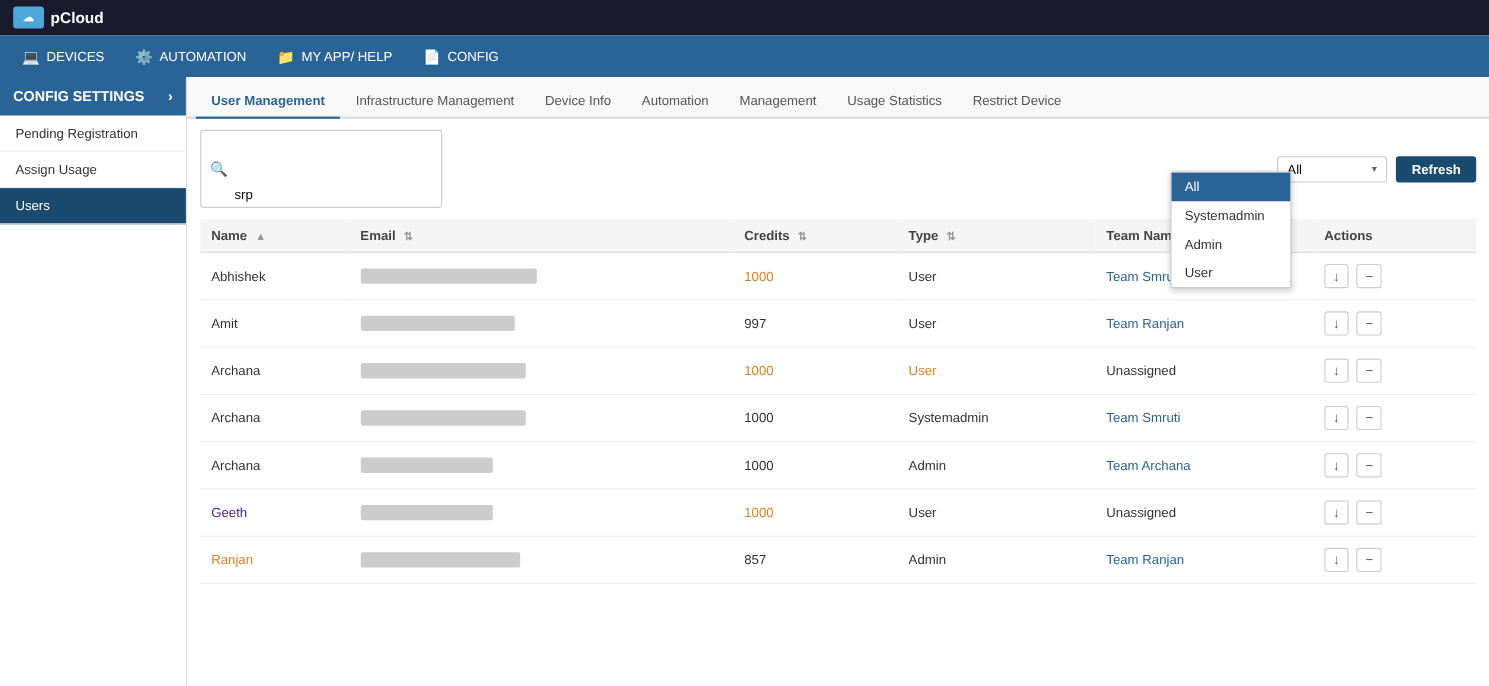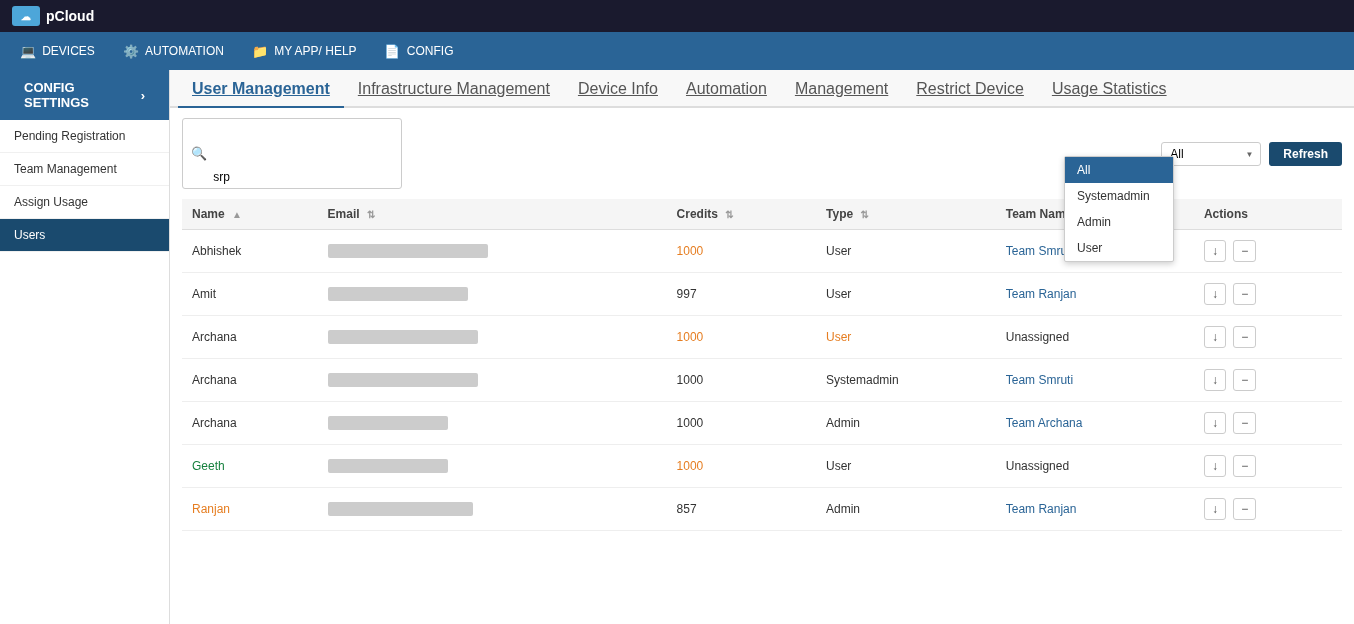--- a/index.html
+++ b/index.html
@@ -80,21 +80,21 @@
     
     .sidebar {
       width: 170px;
       background: #fff;
       border-right: 1px solid #ddd;
       flex-shrink: 0;
     }
     .sidebar-header {
       background: #2a6496;
       color: #fff;
-      padding: 10px 24px;
+      padding: 10px 12px;
       font-size: 13px;
       font-weight: bold;
       display: flex;
       align-items: center;
       justify-content: space-between;
       cursor: pointer;
     }
     .sidebar-item {
       padding: 9px 14px;
       color: #333;
@@ -119,26 +119,25 @@
     .tab-bar {
       display: flex;
       align-items: flex-end;
       background: #f8f8f8;
       border-bottom: 2px solid #ddd;
       padding: 0 8px;
       height: 38px;
     }
     .tab {
       padding: 8px 14px;
-      font-size: 16px;
+      font-size: 12px;
       color: #555;
       cursor: pointer;
       border-bottom: 2px solid transparent;
       margin-bottom: -2px;
-      text-decoration: underline;
     }
     .tab.active {
       color: #2a6496;
       border-bottom: 2px solid #2a6496;
       font-weight: bold;
     }
 
     
     .table-area {
       flex: 1;
@@ -313,23 +312,20 @@
 
   <div class="sidebar">
     <div class="sidebar-header">
       <span>CONFIG SETTINGS</span>
       <span>›</span>
     </div>
     <div class="sidebar-item">
       <span>Pending Registration</span>
     </div>
     <div class="sidebar-item">
-      <span>Team Management</span>
-    </div>
-    <div class="sidebar-item">
       <span>Assign Usage</span>
     </div>
     <div class="sidebar-item active">
       <span>Users</span>
     </div>
   </div>
 
   <div class="content-area">
 
     <div class="tab-bar">
@@ -342,24 +338,24 @@
       <div class="tab">
         <span>Device Info</span>
       </div>
       <div class="tab">
         <span>Automation</span>
       </div>
       <div class="tab">
         <span>Management</span>
       </div>
       <div class="tab">
+        <span>Usage Statistics</span>
+      </div>
+      <div class="tab">
         <span>Restrict Device</span>
-      </div>
-      <div class="tab">
-        <span>Usage Statistics</span>
       </div>
     </div>
 
     <div class="table-area">
 
       <div class="search-filter-row">
         <div class="search-box">
           <span>🔍</span>
           <input type="text" value="srp" style="">
         </div>
@@ -454,21 +450,21 @@
     </td>
     <td style="color:#333">1000</td>
     <td style="color:#333">Admin</td>
     <td style="color:#2a6496">Team Archana</td>
     <td>
       <button class="action-btn">↓</button>
       <button class="action-btn">−</button>
     </td>
   </tr>
             <tr>
-    <td style="color:#15803d">Geeth</td>
+    <td style="color:#4c1d95">Geeth</td>
     <td>
       <span class="email-blur" style="width:120px"></span>
     </td>
     <td style="color:#e67e22">1000</td>
     <td style="color:#333">User</td>
     <td style="color:#333">Unassigned</td>
     <td>
       <button class="action-btn">↓</button>
       <button class="action-btn">−</button>
     </td>

